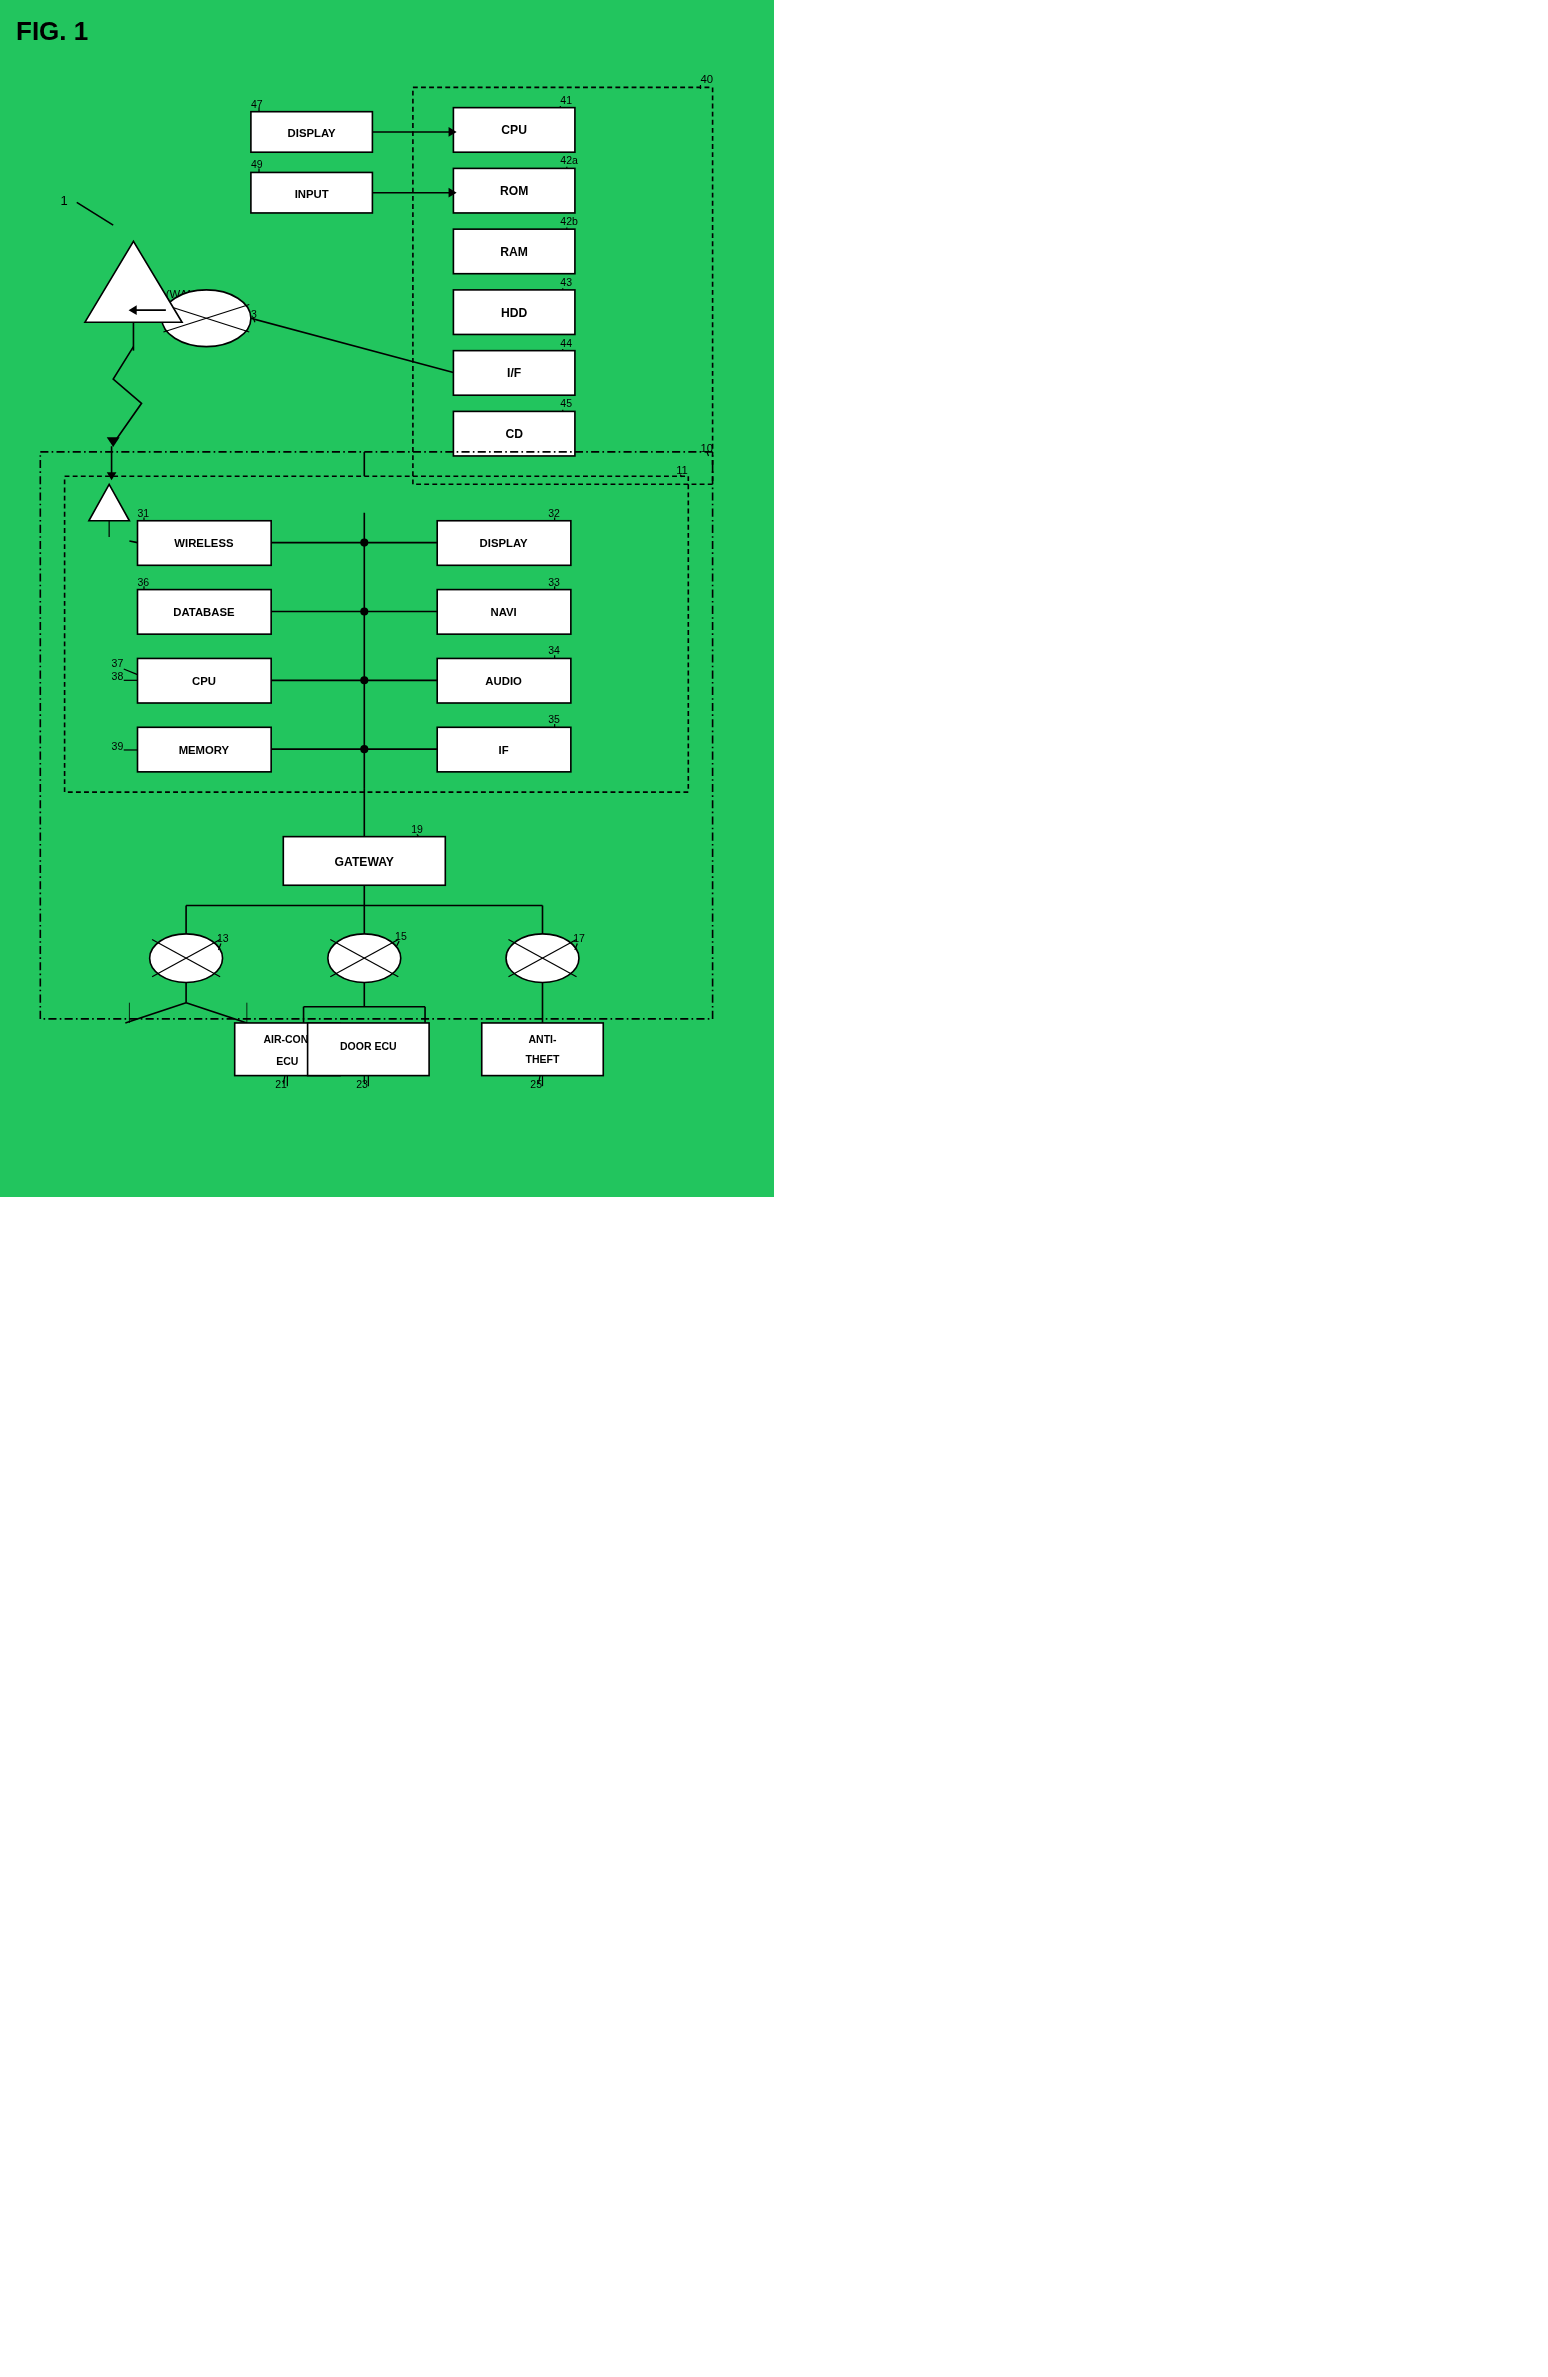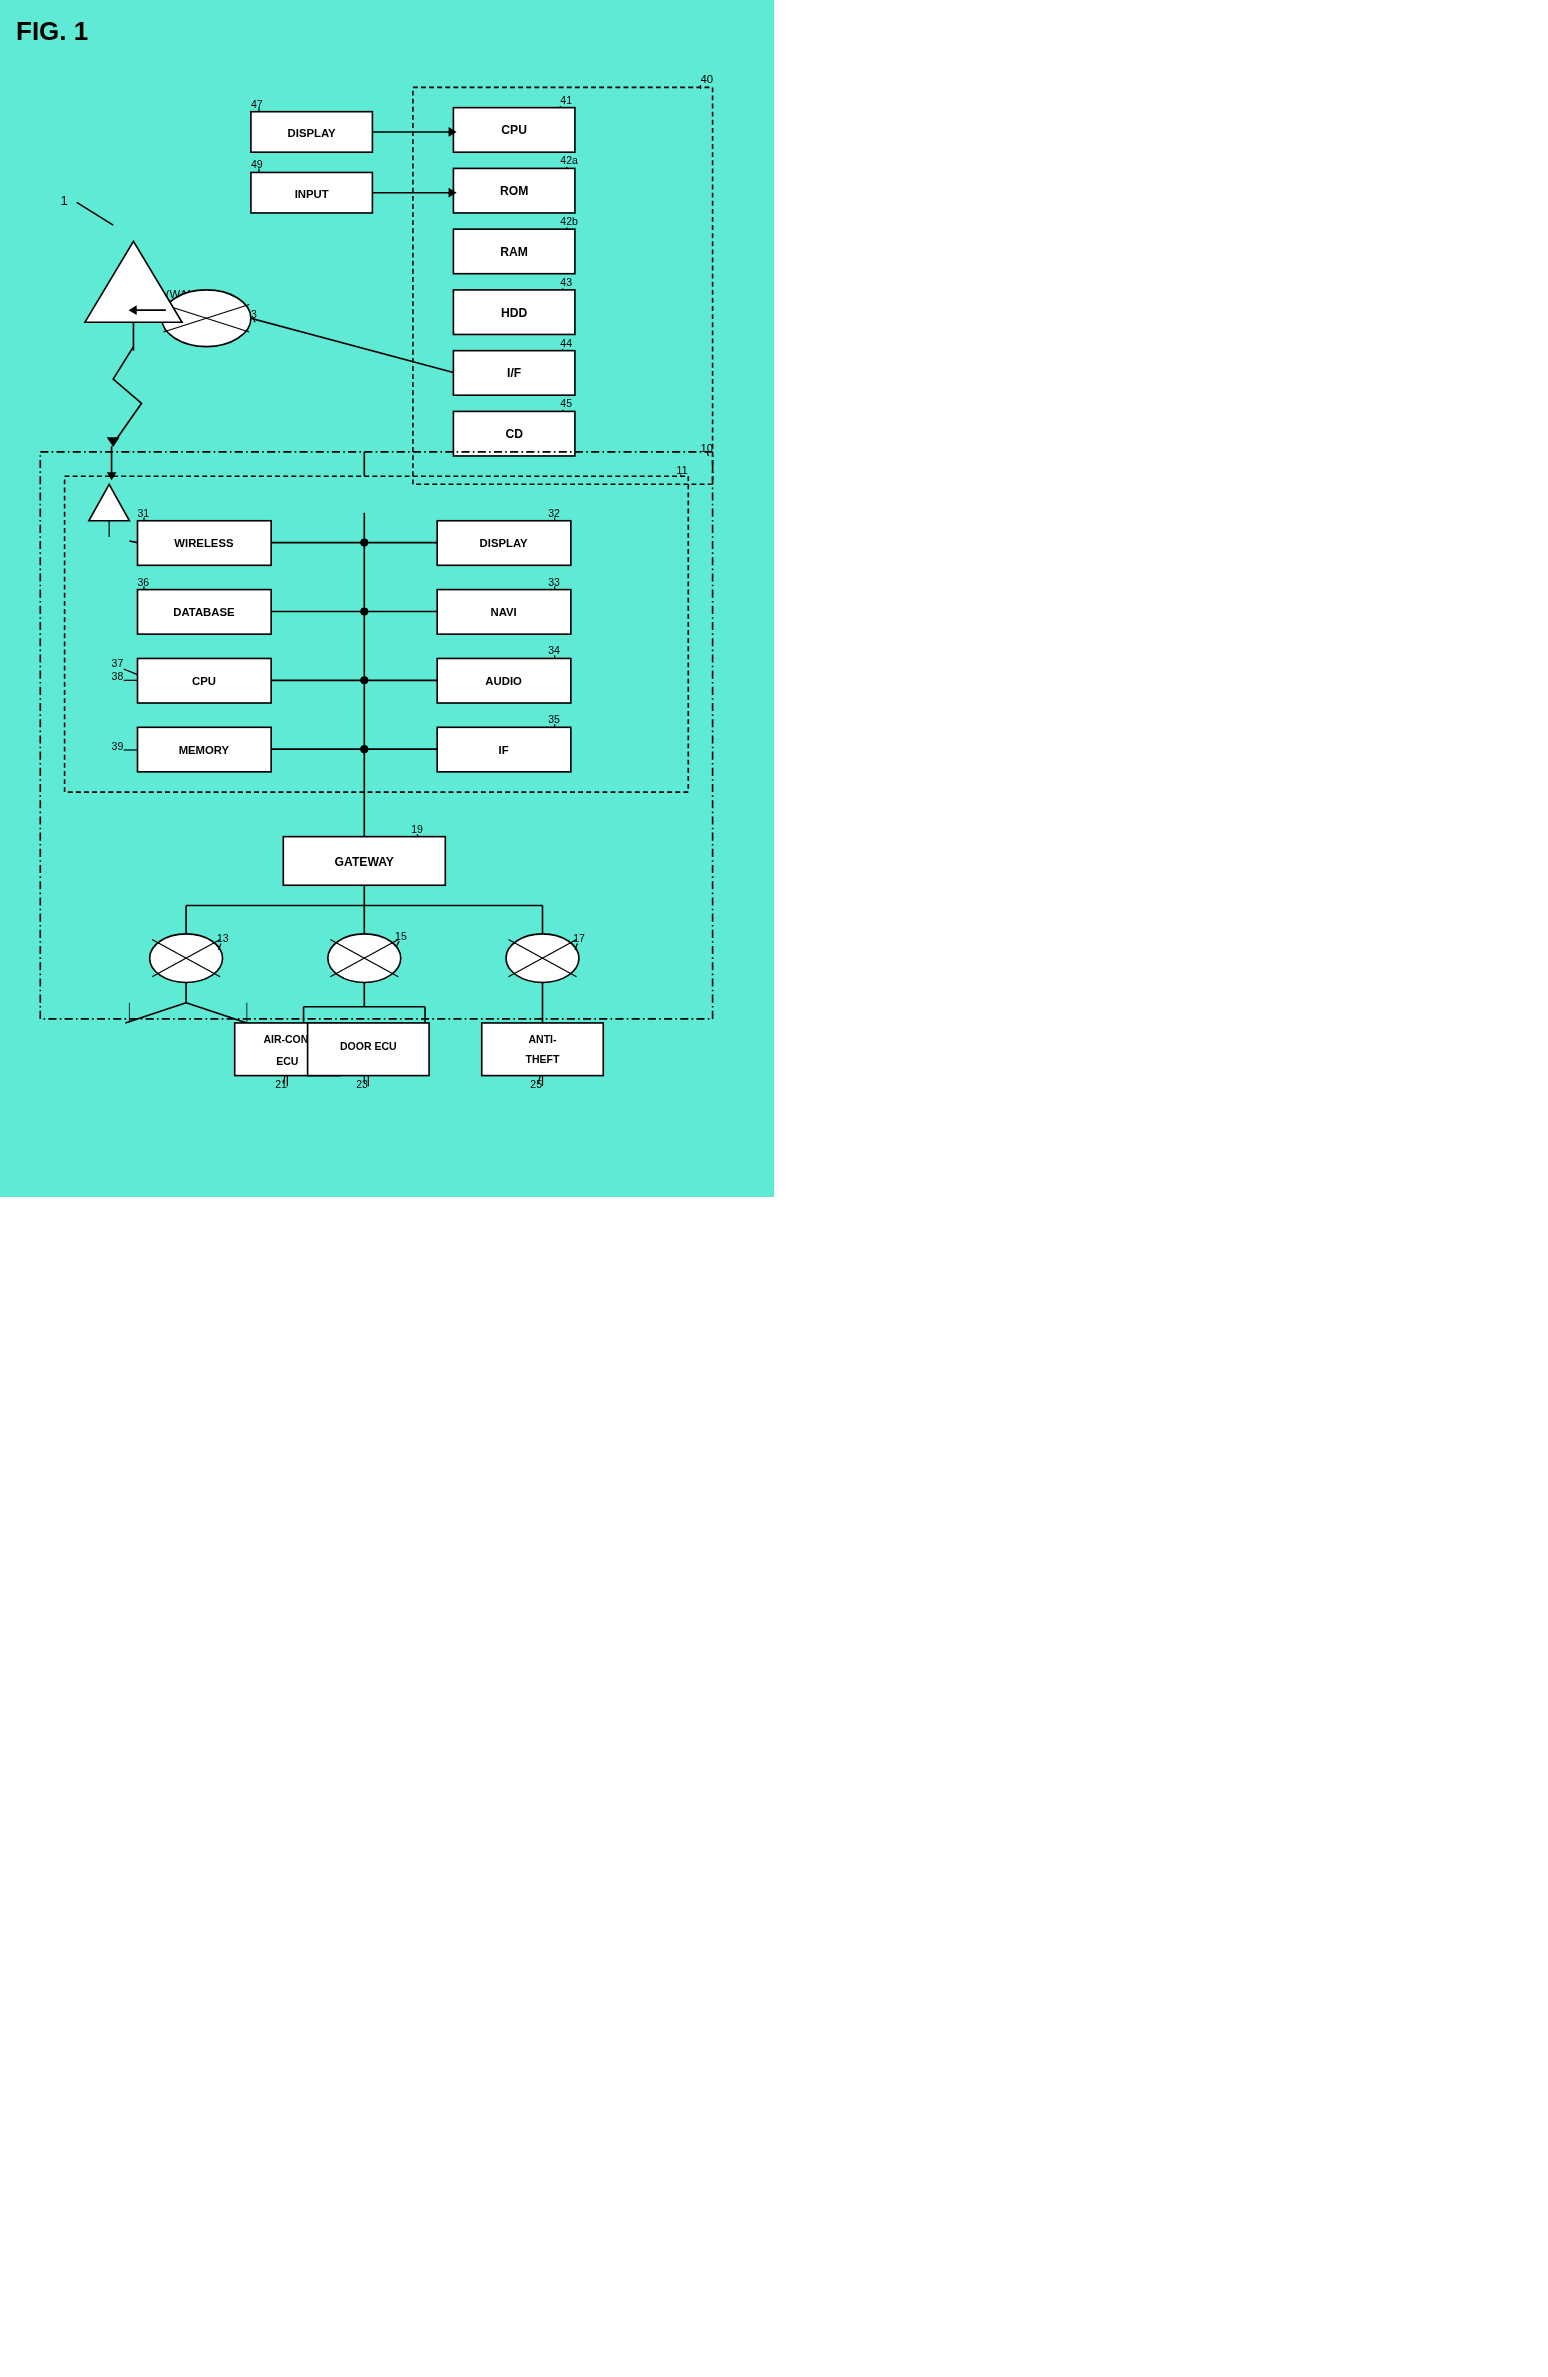--- a/index.html
+++ b/index.html
@@ -9,21 +9,21 @@
       width: 774px;
       min-height: 1188px;
       position: relative;
       overflow-x: hidden;
     }
 
     .page {
       position: relative;
       width: 774px;
       min-height: 1188px;
-      background: #5eead4;
+      background: #22c55e;
       padding: 16px;
     }
 
     .fig-title {
       font-size: 26px;
       font-weight: bold;
       margin-bottom: 16px;
       font-family: Arial, sans-serif;
     }
 

